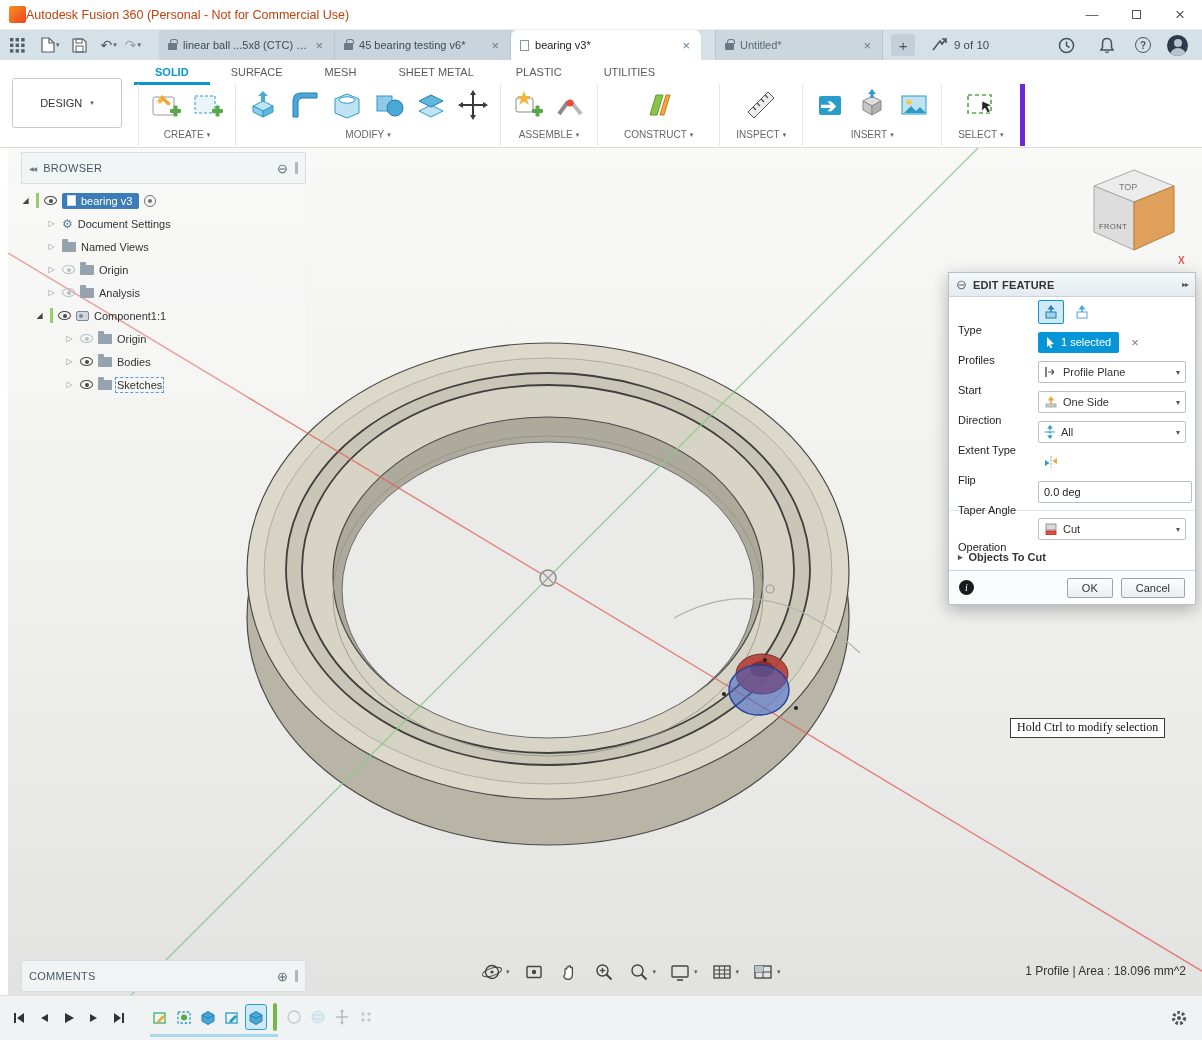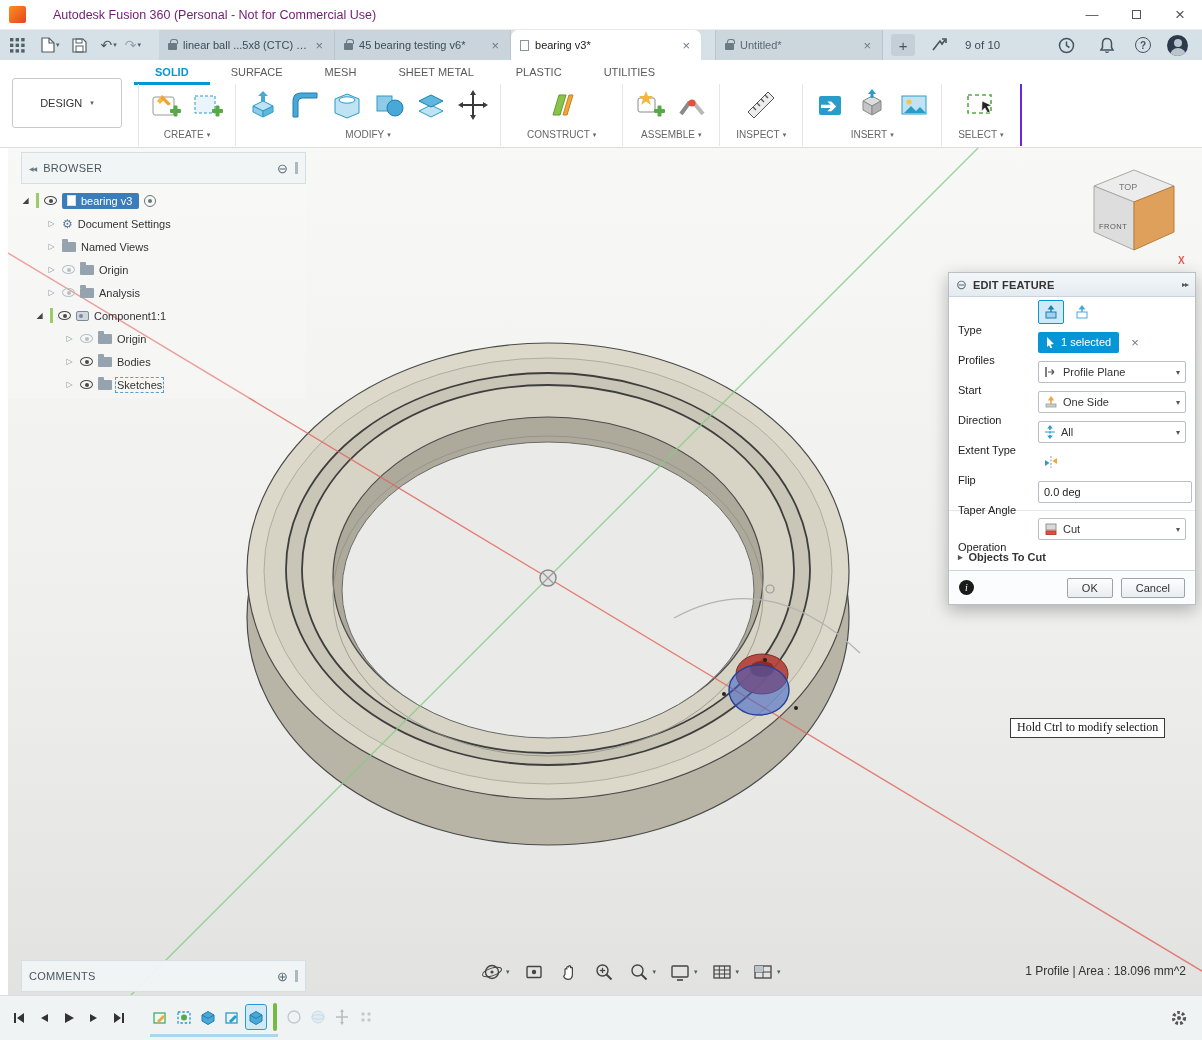--- a/index.html
+++ b/index.html
@@ -2,57 +2,57 @@
 <html><head>
 <meta charset="utf-8">
 <style>
 *{margin:0;padding:0;box-sizing:border-box;}
 html,body{width:1202px;height:1040px;overflow:hidden;}
 body{font-family:"Liberation Sans",sans-serif;font-size:12px;color:#333;background:#fff;position:relative;}
 
 
 .titlebar{position:absolute;left:0;top:0;width:1202px;height:30px;background:#fff;border-bottom:1px solid #ececec;display:flex;align-items:center;}
 .fusion-logo{width:17px;height:17px;margin-left:9px;border-radius:2px;background:linear-gradient(135deg,#f6921e,#ee4023);flex:none;}
-.title-text{margin-left:27px;font-size:12.5px;color:#701a75;}
+.title-text{margin-left:0;font-size:12.5px;color:#c2410c;}
 .win-controls{margin-left:auto;display:flex;height:30px;}
 .win-btn{width:44px;height:30px;display:flex;align-items:center;justify-content:center;color:#555;font-size:13px;}
 .win-box{width:9px;height:9px;border:1.3px solid #555;display:inline-block;}
 
 
 .quickbar{position:absolute;left:0;top:30px;width:1202px;height:30px;background:#d6e0e7;display:flex;align-items:center;}
 .qicon{display:flex;align-items:center;justify-content:center;height:26px;padding:0 4px;color:#50606a;}
 .qcaret{font-size:7px;color:#50606a;margin-left:1px;}
 .glyph-btn{font-size:14px;color:#455561;}
 .glyph-btn.dim{color:#93a3ad;}
 .doc-tabs{display:flex;height:30px;margin-left:14px;align-items:flex-end;}
 .doc-tab{height:30px;display:flex;align-items:center;gap:6px;padding:0 9px;background:#c9d4dc;border-right:1px solid #bac5cd;font-size:11px;color:#3c4c57;width:176px;}
 .doc-tab .lbl{white-space:nowrap;overflow:hidden;text-overflow:ellipsis;flex:1;}
 .doc-tab.active{background:#fff;border-radius:7px 7px 0 0;border-right:none;color:#222;width:190px;}
 .doc-tab.ghost{margin-left:14px;background:#ccd6dd;color:#5a6a74;width:168px;border-left:1px solid #bac5cd;}
 .tab-close{color:#6b7b85;font-size:13px;padding:0 2px;}
 .i-lock{width:9px;height:7px;background:#6b7a85;border-radius:1px;position:relative;flex:none;margin-top:3px;}
 .i-lock::before{content:"";position:absolute;top:-4px;left:1.5px;width:6px;height:4px;border:1.5px solid #6b7a85;border-bottom:none;border-radius:3px 3px 0 0;}
 .i-page{width:9px;height:11px;border:1px solid #8a959c;background:#fff;flex:none;}
 .newtab-btn{width:24px;height:22px;margin-left:8px;background:#c4cfd7;border-radius:3px;display:flex;align-items:center;justify-content:center;font-size:15px;color:#44545e;}
-.job-status{display:flex;align-items:center;gap:18px;margin-left:16px;font-size:11.5px;color:#3c4c57;justify-content:center;}
+.job-status{display:flex;align-items:center;gap:7px;margin-left:16px;font-size:11.5px;color:#3c4c57;justify-content:center;}
 .right-cluster{margin-left:auto;display:flex;align-items:center;gap:16px;padding-right:14px;}
 .help-circle{width:16px;height:16px;border:1.4px solid #45555f;border-radius:50%;display:flex;align-items:center;justify-content:center;font-size:10px;font-weight:bold;color:#45555f;}
 .avatar{width:21px;height:21px;border-radius:50%;background:#2c3b4c;position:relative;overflow:hidden;}
 .avatar::before{content:"";position:absolute;left:6.5px;top:4px;width:8px;height:8px;border-radius:50%;background:#b9c4cc;}
 .avatar::after{content:"";position:absolute;left:2.5px;top:13px;width:16px;height:9px;border-radius:8px 8px 0 0;background:#b9c4cc;}
 
 
 .ribbon{position:absolute;left:0;top:60px;width:1202px;height:88px;background:#fff;border-bottom:1px solid #dcdcdc;}
 .design-btn{position:absolute;left:12px;top:18px;width:110px;height:50px;border:1px solid #c9c9c9;border-radius:3px;background:#fff;display:flex;align-items:center;justify-content:center;gap:7px;font-size:11px;color:#333;}
 .ribbon-tabs{position:absolute;left:134px;top:1px;height:24px;display:flex;}
 .ribbon-tab{padding:0 21px;font-size:11px;color:#5a5a5a;line-height:22px;height:24px;}
 .ribbon-tab.active{color:#0696d7;font-weight:bold;border-bottom:3px solid #0696d7;}
 .tool-groups{position:absolute;left:138px;top:24px;height:62px;display:flex;}
 .tool-group{display:flex;flex-direction:column;align-items:center;padding:0 10px;border-left:1px solid #e6e6e6;}
-.tool-group:last-child{border-right:2px solid #6d28d9;}
+.tool-group:last-child{border-right:5px solid #6d28d9;}
 .tg-wide{padding:0 26px;}
 .tg-med{padding:0 16px;}
 .tool-icons{display:flex;gap:8px;align-items:center;height:42px;}
 .ticon{width:34px;height:34px;display:flex;align-items:center;justify-content:center;}
 .tool-label{font-size:10px;color:#666;margin-top:3px;display:flex;gap:3px;align-items:center;}
 
 
 .canvas{position:absolute;left:8px;top:148px;width:1202px;height:847px;background:linear-gradient(180deg,#f8f8f7 0%,#efefed 55%,#e2e2e0 100%);}
 .viewcube{position:absolute;left:1048px;top:12px;width:150px;height:112px;}
 
@@ -320,55 +320,55 @@
               <path d="M32 17l-5-3v6z" fill="#3a3a3a"></path>
             </svg>
         </div>
       </div>
       <div class="tool-label">
           <span>MODIFY</span>
           <span style="font-size:7px;">▾</span>
         </div>
     </div>
 
-    <div class="tool-group tg-wide">
-      <div class="tool-icons">
-        <div class="ticon">
-          <svg width="34" height="34">
-              <path d="M8 27l6-20h7l-6 20z" fill="#8bc34a" stroke="#5a9e2f"></path>
-              <path d="M18 27l6-20h4l-6 20z" fill="#f0a63c" stroke="#c97f1d"></path>
-            </svg>
-        </div>
-      </div>
-      <div class="tool-label">
-          <span>CONSTRUCT</span>
-          <span style="font-size:7px;">▾</span>
-        </div>
-    </div>
-
     <div class="tool-group">
       <div class="tool-icons">
         <div class="ticon">
           <svg width="34" height="34">
               <rect x="5" y="10" width="17" height="14" rx="2" fill="#fff" stroke="#8a8a8a"></rect>
               <polygon points="13,3 15,8 20,8 16,11.5 18,17 13,13.5 8,17 10,11.5 6,8 11,8" fill="#f2b63c"></polygon>
               <rect x="21" y="21" width="11" height="4" rx="1" fill="#58a848"></rect>
               <rect x="24.5" y="17.5" width="4" height="11" rx="1" fill="#58a848"></rect>
             </svg>
         </div>
         <div class="ticon">
           <svg width="34" height="34">
               <path d="M6 26l8-11h4" stroke="#8a8a8a" stroke-width="4" fill="none"></path>
               <path d="M28 26l-9-11" stroke="#b8b8b8" stroke-width="4" fill="none"></path>
               <circle cx="17" cy="15" r="3.6" fill="#e74c3c"></circle>
             </svg>
         </div>
       </div>
       <div class="tool-label">
           <span>ASSEMBLE</span>
+          <span style="font-size:7px;">▾</span>
+        </div>
+    </div>
+
+    <div class="tool-group tg-wide">
+      <div class="tool-icons">
+        <div class="ticon">
+          <svg width="34" height="34">
+              <path d="M8 27l6-20h7l-6 20z" fill="#8bc34a" stroke="#5a9e2f"></path>
+              <path d="M18 27l6-20h4l-6 20z" fill="#f0a63c" stroke="#c97f1d"></path>
+            </svg>
+        </div>
+      </div>
+      <div class="tool-label">
+          <span>CONSTRUCT</span>
           <span style="font-size:7px;">▾</span>
         </div>
     </div>
 
     <div class="tool-group tg-med">
       <div class="tool-icons">
         <div class="ticon">
           <svg width="34" height="34">
               <path d="M4 24L24 4l6 6L10 30z" fill="#ececec" stroke="#555"></path>
               <path d="M9 19l3 3M13 15l3 3M17 11l3 3M21 7l3 3" stroke="#555" stroke-width="1.3"></path>

